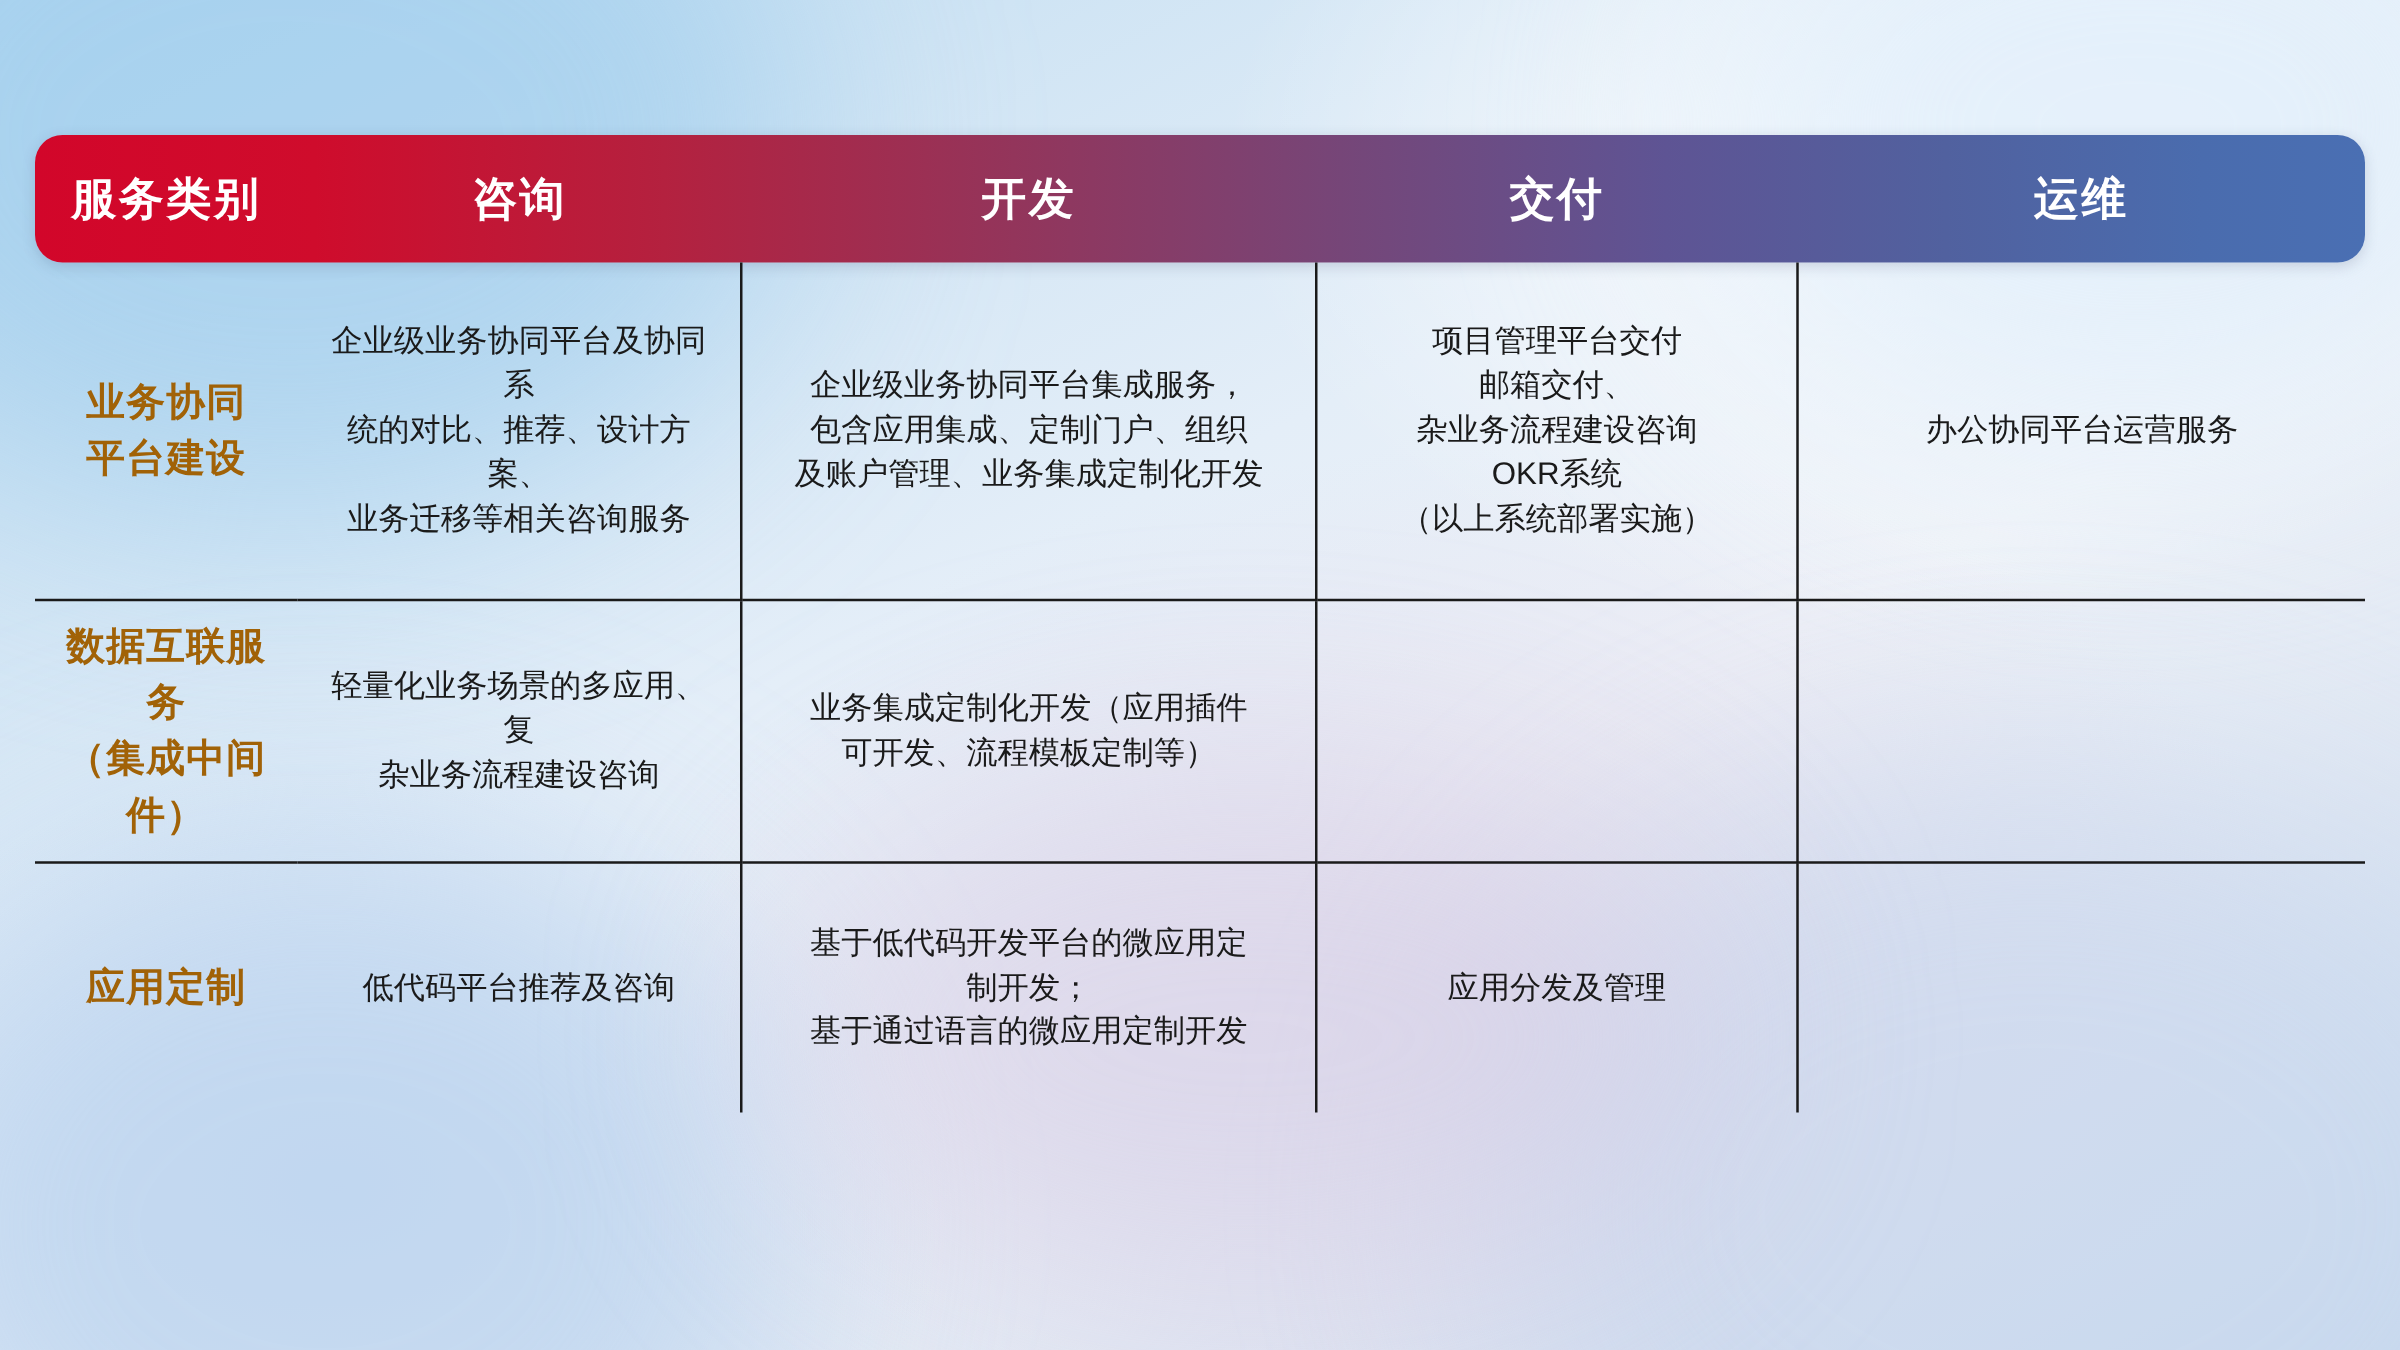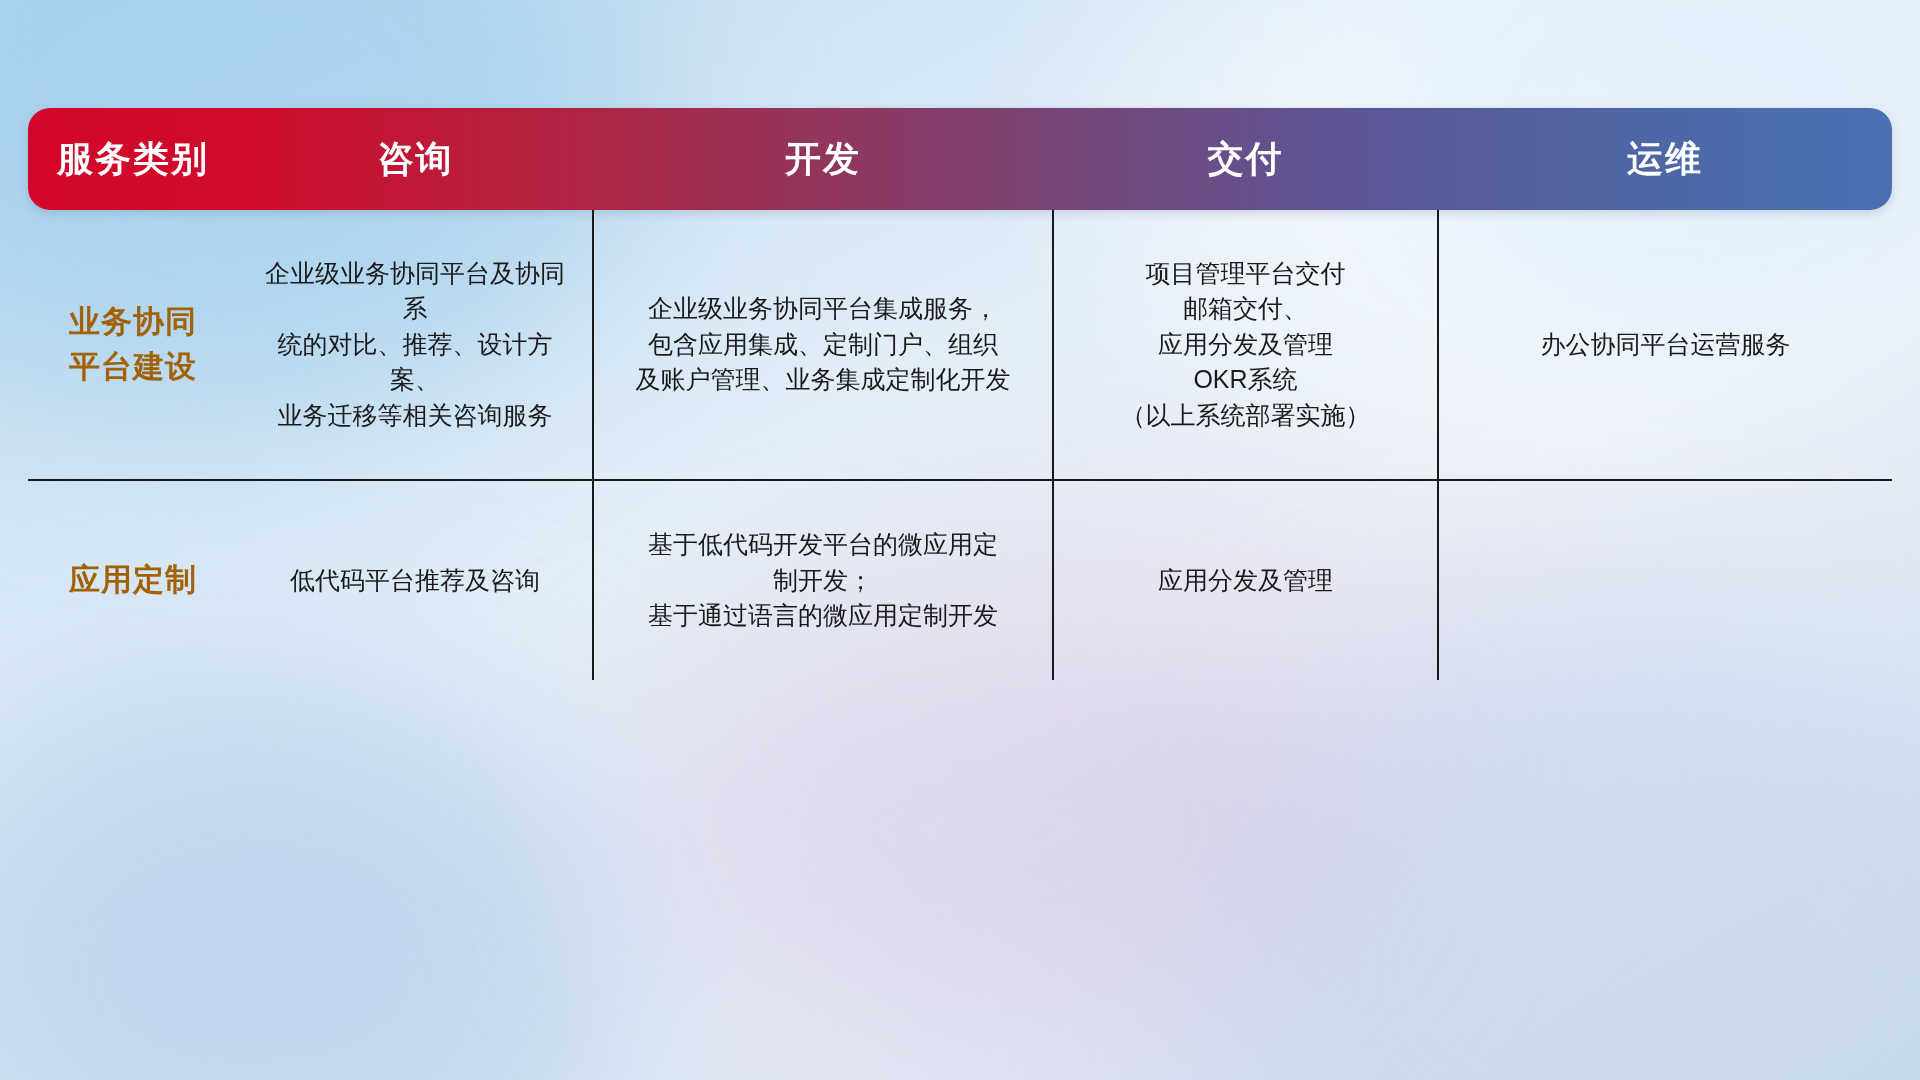--- a/index.html
+++ b/index.html
@@ -156,26 +156,36 @@
         <td class="cat-cell">业务协同
 平台建设</td>
         <td class="consult-cell">企业级业务协同平台及协同系
 统的对比、推荐、设计方案、
 业务迁移等相关咨询服务</td>
         <td>企业级业务协同平台集成服务，
 包含应用集成、定制门户、组织
 及账户管理、业务集成定制化开发</td>
         <td>项目管理平台交付
 邮箱交付、
-应用分发及管理
+杂业务流程建设咨询
 OKR系统
 （以上系统部署实施）</td>
         <td>办公协同平台运营服务</td>
       </tr>
 
+      <tr class="row-2">
+        <td class="cat-cell">数据互联服务
+（集成中间件）</td>
+        <td class="consult-cell">轻量化业务场景的多应用、复
+杂业务流程建设咨询</td>
+        <td>业务集成定制化开发（应用插件
+可开发、流程模板定制等）</td>
+        <td class="cell-empty"></td>
+        <td class="cell-empty"></td>
+      </tr>
 
       <tr class="row-3">
         <td class="cat-cell">应用定制</td>
         <td class="consult-cell">低代码平台推荐及咨询</td>
         <td>基于低代码开发平台的微应用定
 制开发；
 基于通过语言的微应用定制开发</td>
         <td>应用分发及管理</td>
         <td class="cell-empty"></td>
       </tr>

